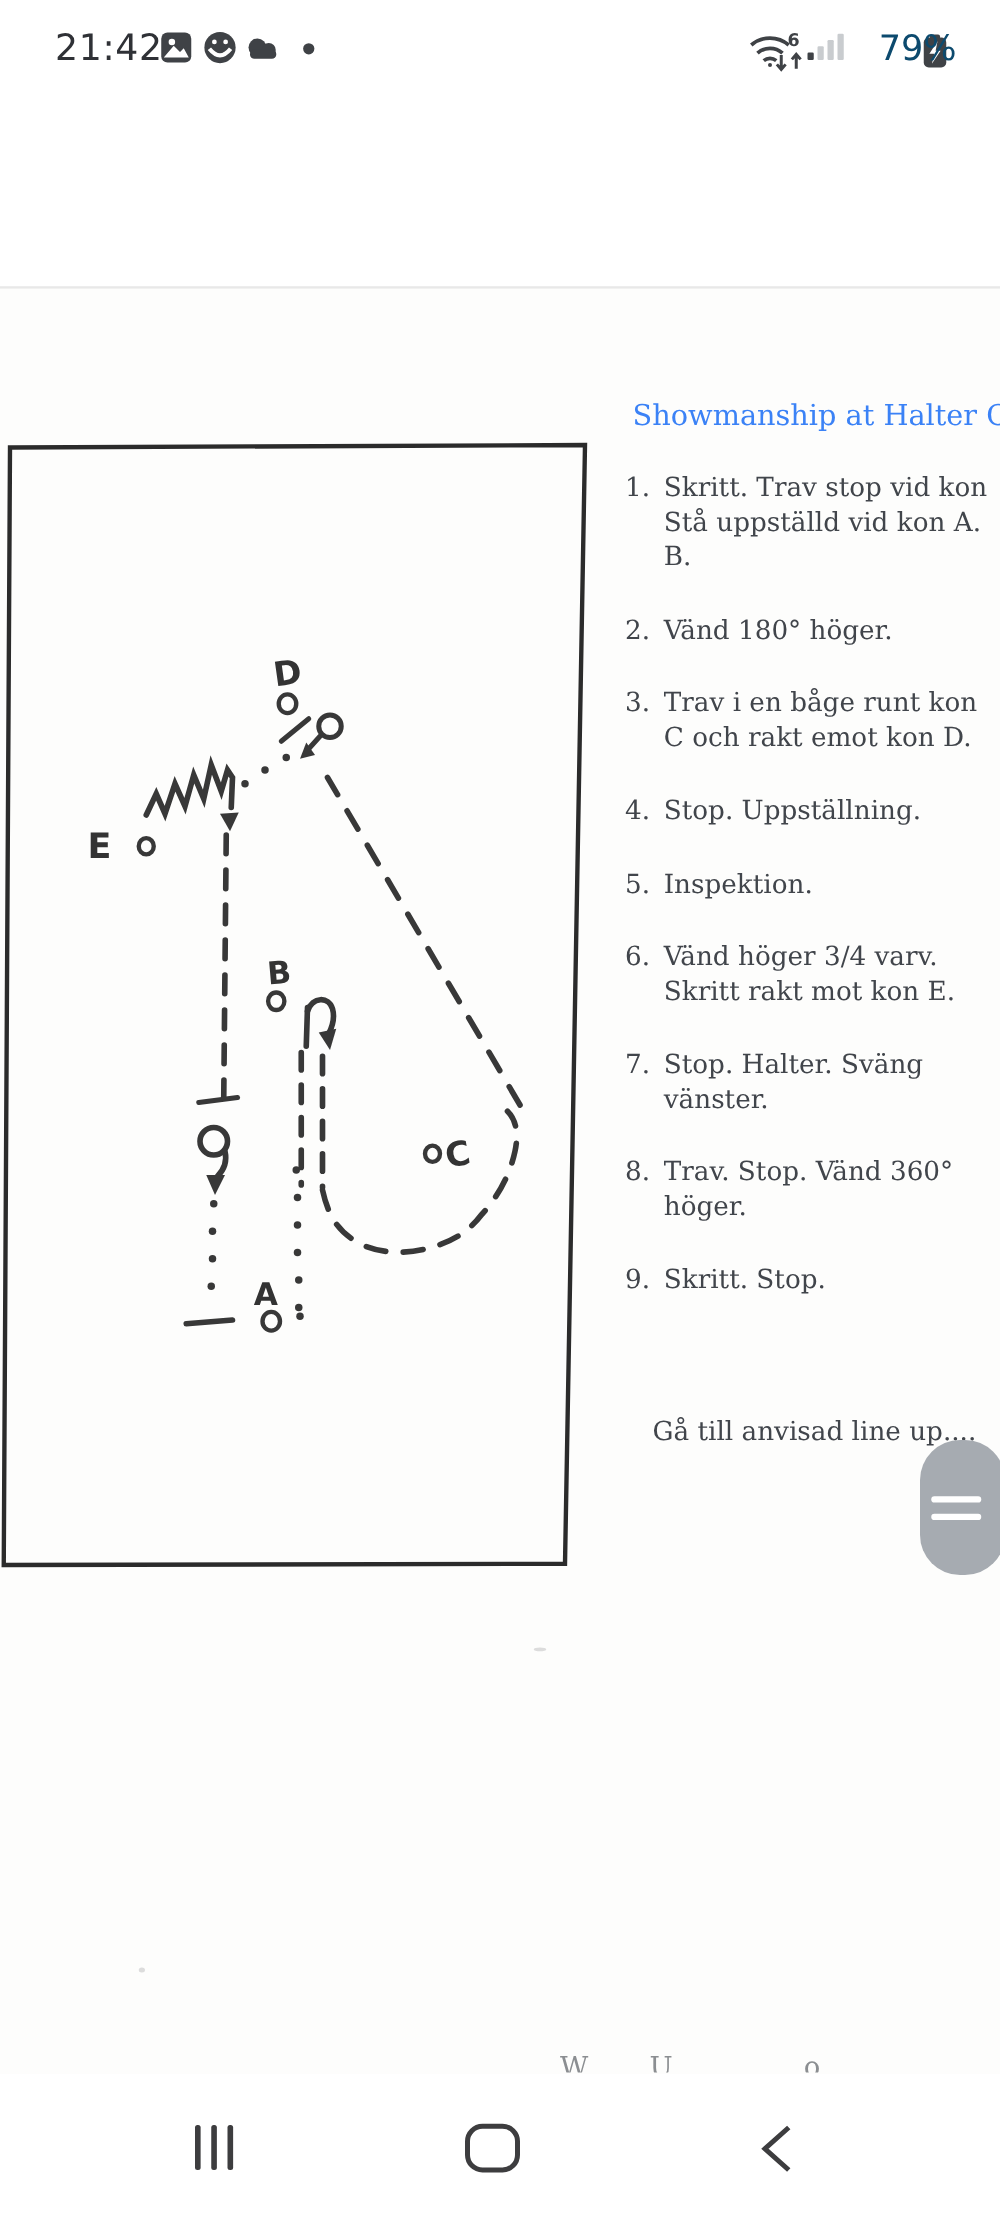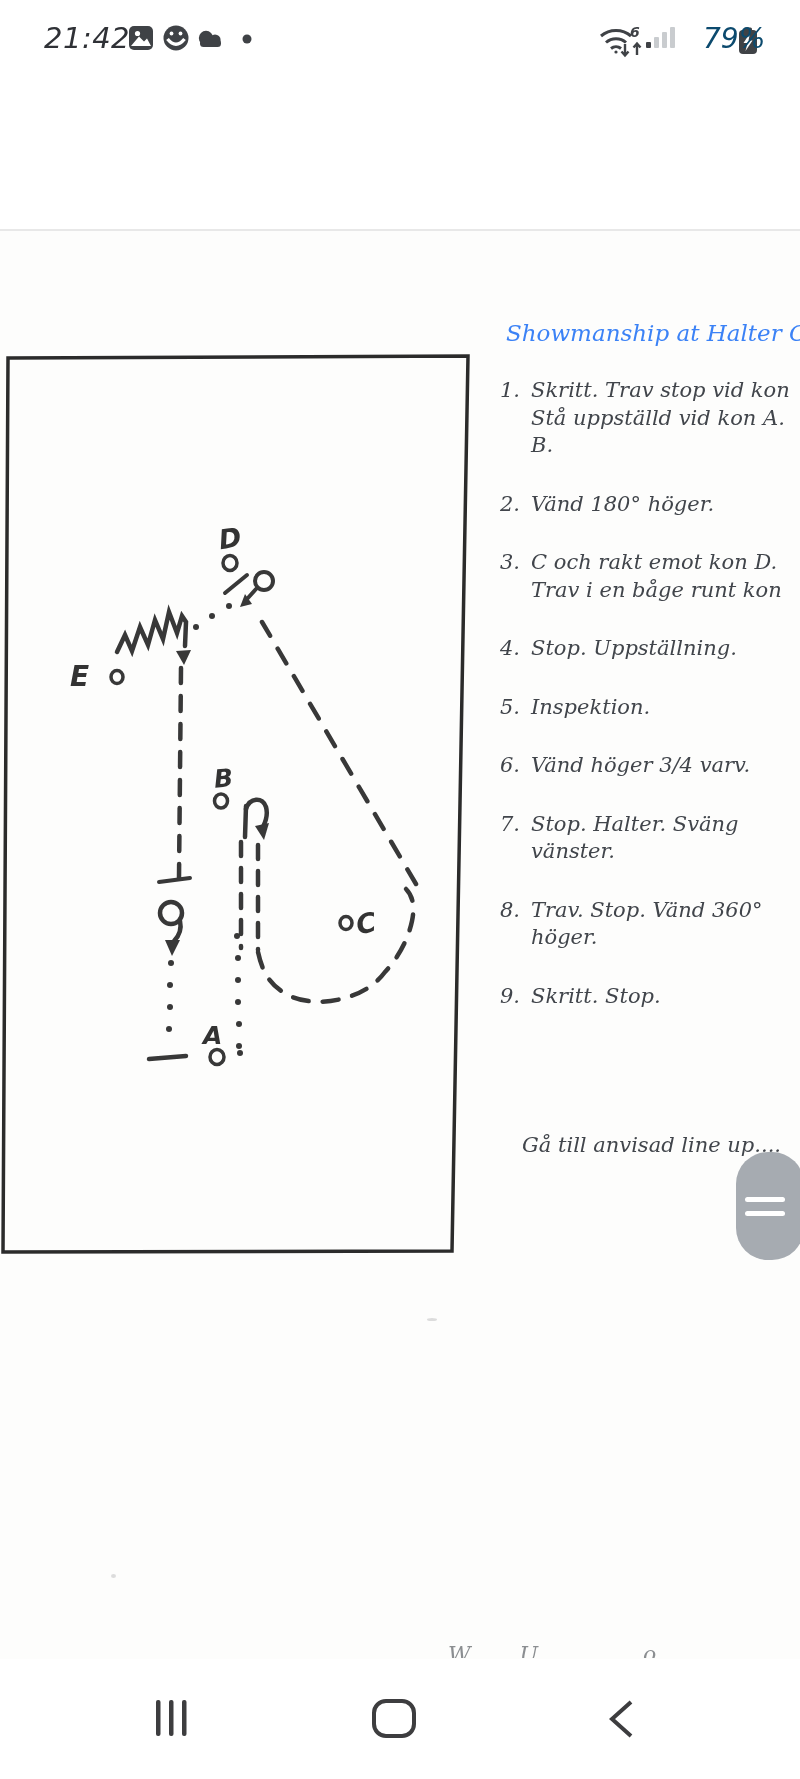--- a/index.html
+++ b/index.html
@@ -1,17 +1,17 @@
 <!DOCTYPE html>
 <html><head>
 <meta charset="utf-8">
 <style>
   html,body{margin:0;padding:0;background:#ffffff;}
   .screen{position:relative;width:800px;height:1779px;background:#ffffff;overflow:hidden;
-          font-family:"DejaVu Sans","Liberation Sans",sans-serif;font-style:italic;}
+          font-family:"DejaVu Sans","Liberation Sans",sans-serif;}
   
   .statusbar{position:absolute;left:0;top:0;width:800px;height:70px;background:#fff;}
   .sb-time{position:absolute;left:44px;top:21px;font-size:29px;color:#2f3136;letter-spacing:.5px;}
   .sb-batt{position:absolute;left:676px;top:22px;font-size:28px;color:#0c4a6e;margin-left:27px;}
   
   .toolbar-gap{position:absolute;left:0;top:70px;width:800px;height:159px;background:#ffffff;}
   .sep{position:absolute;left:0;top:229px;width:800px;height:2px;background:#e8e8e8;}
   .docpage{position:absolute;left:0;top:231px;width:800px;height:1428px;background:#fdfdfc;}
   
   .doc-title{position:absolute;left:506px;top:320px;width:290px;font-family:"DejaVu Serif","Liberation Serif",serif;
@@ -205,40 +205,41 @@
       </div>
       <div class="instr-item">
         <span class="instr-num">2.</span>
         <div class="instr-lines">
           <div class="instr-line">Vänd 180° höger.</div>
         </div>
       </div>
       <div class="instr-item">
         <span class="instr-num">3.</span>
         <div class="instr-lines">
+          <div class="instr-line">Trav i en båge runt kon</div>
           <div class="instr-line">C och rakt emot kon D.</div>
-          <div class="instr-line">Trav i en båge runt kon</div>
         </div>
       </div>
       <div class="instr-item">
         <span class="instr-num">4.</span>
         <div class="instr-lines">
           <div class="instr-line">Stop. Uppställning.</div>
         </div>
       </div>
       <div class="instr-item">
         <span class="instr-num">5.</span>
         <div class="instr-lines">
           <div class="instr-line">Inspektion.</div>
         </div>
       </div>
       <div class="instr-item">
         <span class="instr-num">6.</span>
         <div class="instr-lines">
           <div class="instr-line">Vänd höger 3/4 varv.</div>
+          <div class="instr-line">Skritt rakt mot kon E.</div>
         </div>
       </div>
       <div class="instr-item">
         <span class="instr-num">7.</span>
         <div class="instr-lines">
           <div class="instr-line">Stop. Halter. Sväng</div>
           <div class="instr-line">vänster.</div>
         </div>
       </div>
       <div class="instr-item">

